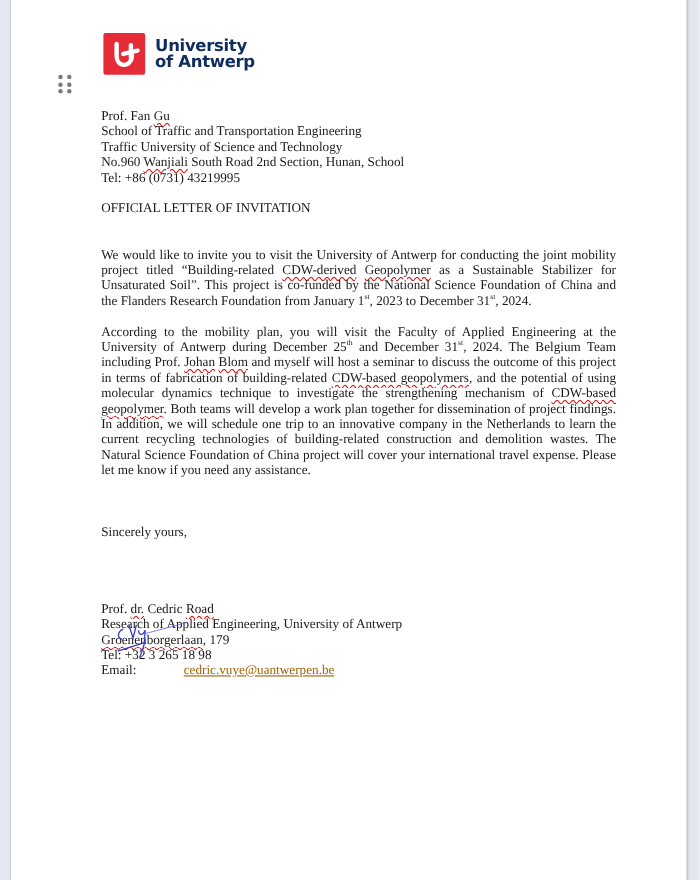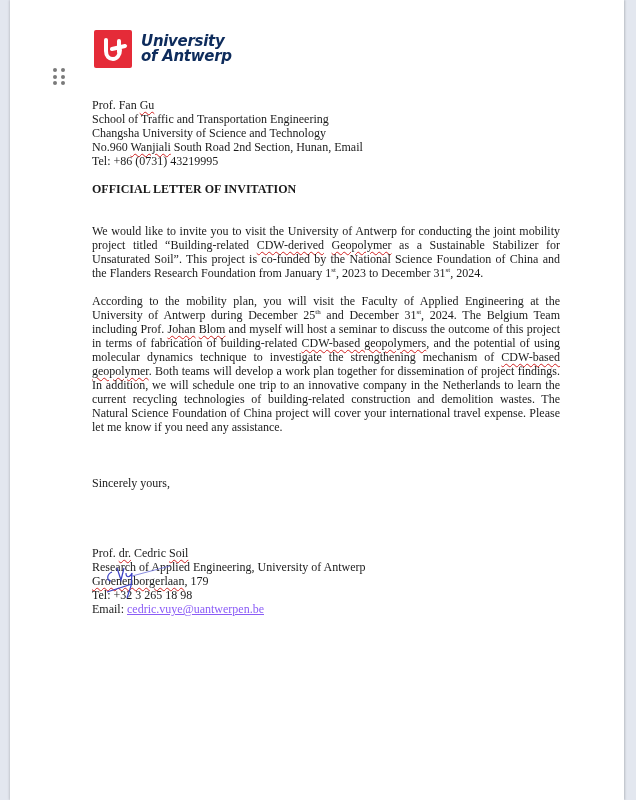--- a/index.html
+++ b/index.html
@@ -20,37 +20,37 @@
   }
   .drag-handle span { width:4px; height:4px; border-radius:50%; background:#7a7a7a; display:block; }
   .logo { position:absolute; left:84px; top:30px; display:flex; align-items:center; }
   .logo-mark {
     width:38px; height:38px; background:#e52b38; border-radius:2px;
     display:flex; align-items:center; justify-content:center;
   }
   .logo-text {
     margin-left:9px; color:#0e2c5c;
     font-family:"DejaVu Sans", sans-serif; font-weight:bold;
-    font-size:15px; line-height:15px; letter-spacing:-0.3px;font-style:italic;
+    font-size:15px; line-height:15px; letter-spacing:-0.3px;
   }
   .doc {
     position:absolute; left:82px; top:84px; width:468px;
     font-size:12px; line-height:14px; color:#1a1a1a;
   }
   .doc p { margin:0; }
   .gap { height:14px; }
   .just { text-align:justify; }
-  .bold { font-weight:bold; }
+  .bold { font-weight:normal; }
   .squig {
     text-decoration: underline wavy #d02020;
     text-decoration-thickness:1px;
     text-underline-offset:2px;
     text-align:center;
   }
-  .link { color:#8b5cf6; text-decoration:underline; }
+  .link { color:#a16207; text-decoration:underline;margin-left:40px; }
   sup { font-size:7px; line-height:0; vertical-align:super; }
   .signature { position:absolute; left:92px; top:560px; }
 </style>
 </head>
 <body>
 
 <div class="page">
 
   <div class="drag-handle">
     <span></span>
@@ -74,22 +74,22 @@
       <div>of Antwerp</div>
     </div>
   </div>
 
   <div class="doc">
     <div class="gap"></div>
 
     <div>
       <p><span>Prof. Fan </span><span class="squig">Gu</span></p>
       <p>School of Traffic and Transportation Engineering</p>
-      <p>Changsha University of Science and Technology</p>
-      <p><span>No.960 </span><span class="squig">Wanjiali</span><span> South Road 2nd Section, Hunan, Email</span></p>
+      <p>Traffic University of Science and Technology</p>
+      <p><span>No.960 </span><span class="squig">Wanjiali</span><span> South Road 2nd Section, Hunan, School</span></p>
       <p>Tel: +86 (0731) 43219995</p>
     </div>
     <div class="gap"></div>
 
     <p class="bold">OFFICIAL LETTER OF INVITATION</p>
     <div class="gap"></div>
 
     <div class="gap"></div>
 
     <p class="just"><span>We would like to invite you to visit the University of Antwerp for conducting the joint mobility project titled “Building-related </span><span class="squig">CDW-derived</span><span> </span><span class="squig">Geopolymer</span><span> as a Sustainable Stabilizer for Unsaturated Soil”. This project is co-funded by the National Science Foundation of China and the Flanders Research Foundation from January 1</span><sup>st</sup><span>, 2023 to December 31</span><sup>st</sup><span>, 2024.</span></p>
@@ -99,21 +99,21 @@
 
     <div class="gap"></div>
       <div class="gap"></div>
       <div class="gap"></div>
 
     <p>Sincerely yours,</p>
 
     <div style="height:56px"></div>
 
     <div>
-      <p><span>Prof. </span><span class="squig">dr.</span><span> Cedric </span><span class="squig">Soil</span></p>
+      <p><span>Prof. </span><span class="squig">dr.</span><span> Cedric </span><span class="squig">Road</span></p>
       <p>Research of Applied Engineering, University of Antwerp</p>
       <p><span class="squig">Groenenborgerlaan</span><span>, 179</span></p>
       <p>Tel: +32 3 265 18 98</p>
       <p><span>Email: </span><span class="link">cedric.vuye@uantwerpen.be</span></p>
     </div>
   </div>
 
   <div class="signature">
     <svg width="80" height="40" viewBox="0 0 80 40">
       <path d="M10 12 C5 14 4 20 9 21" stroke="#3a3fc4" stroke-width="1.2" fill="none"></path>

